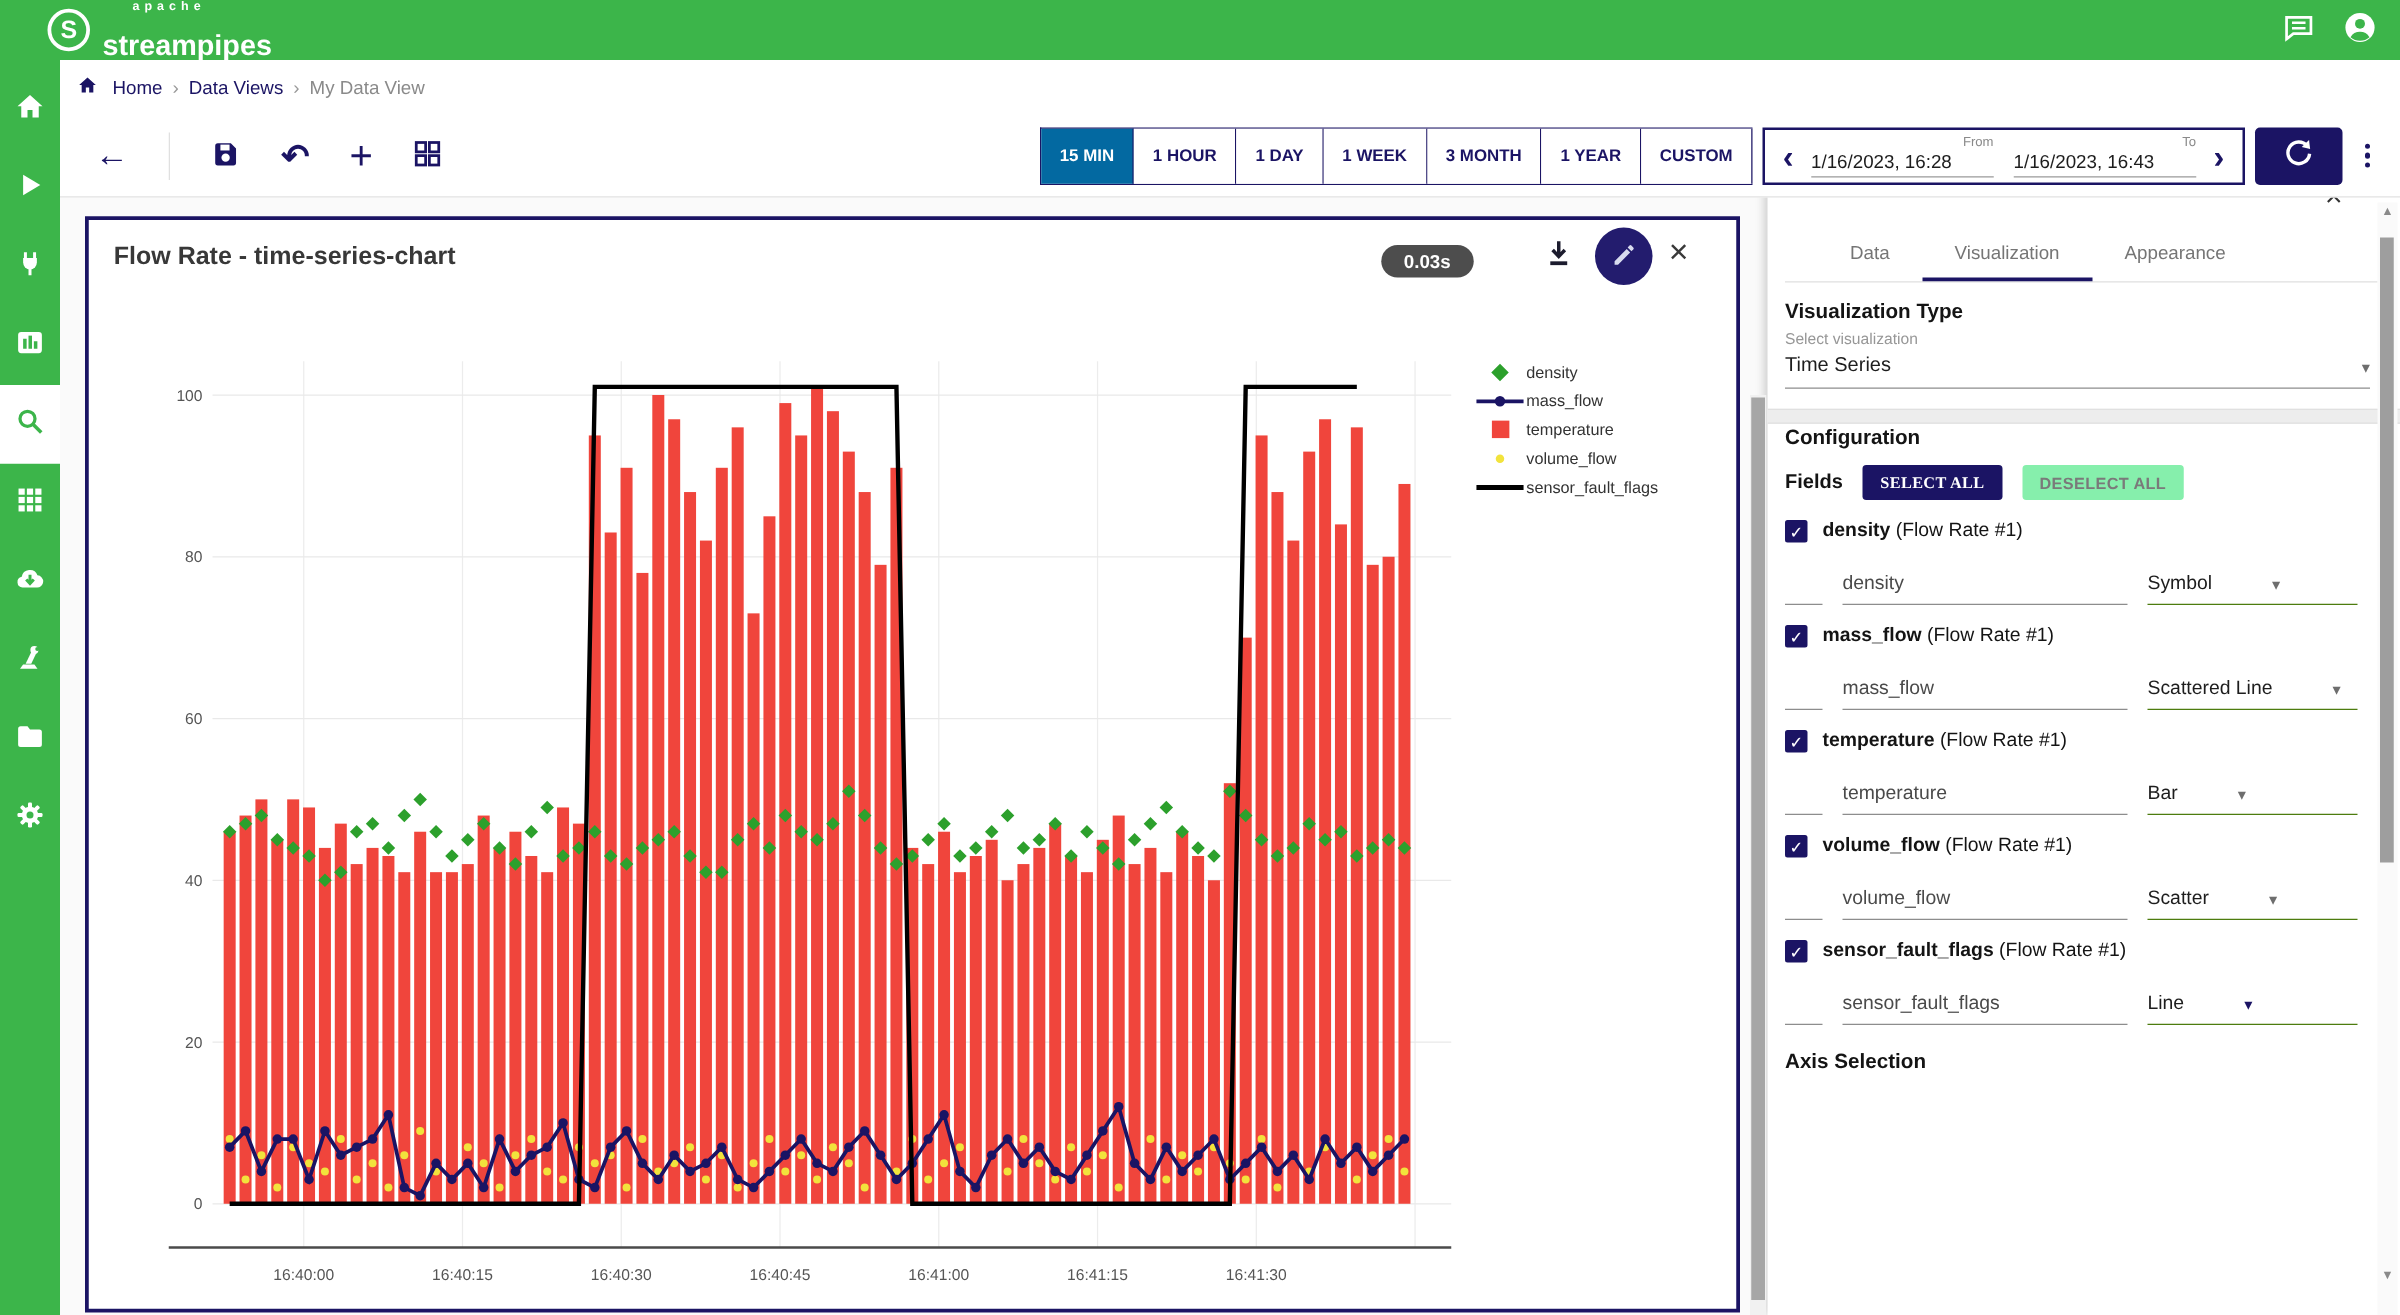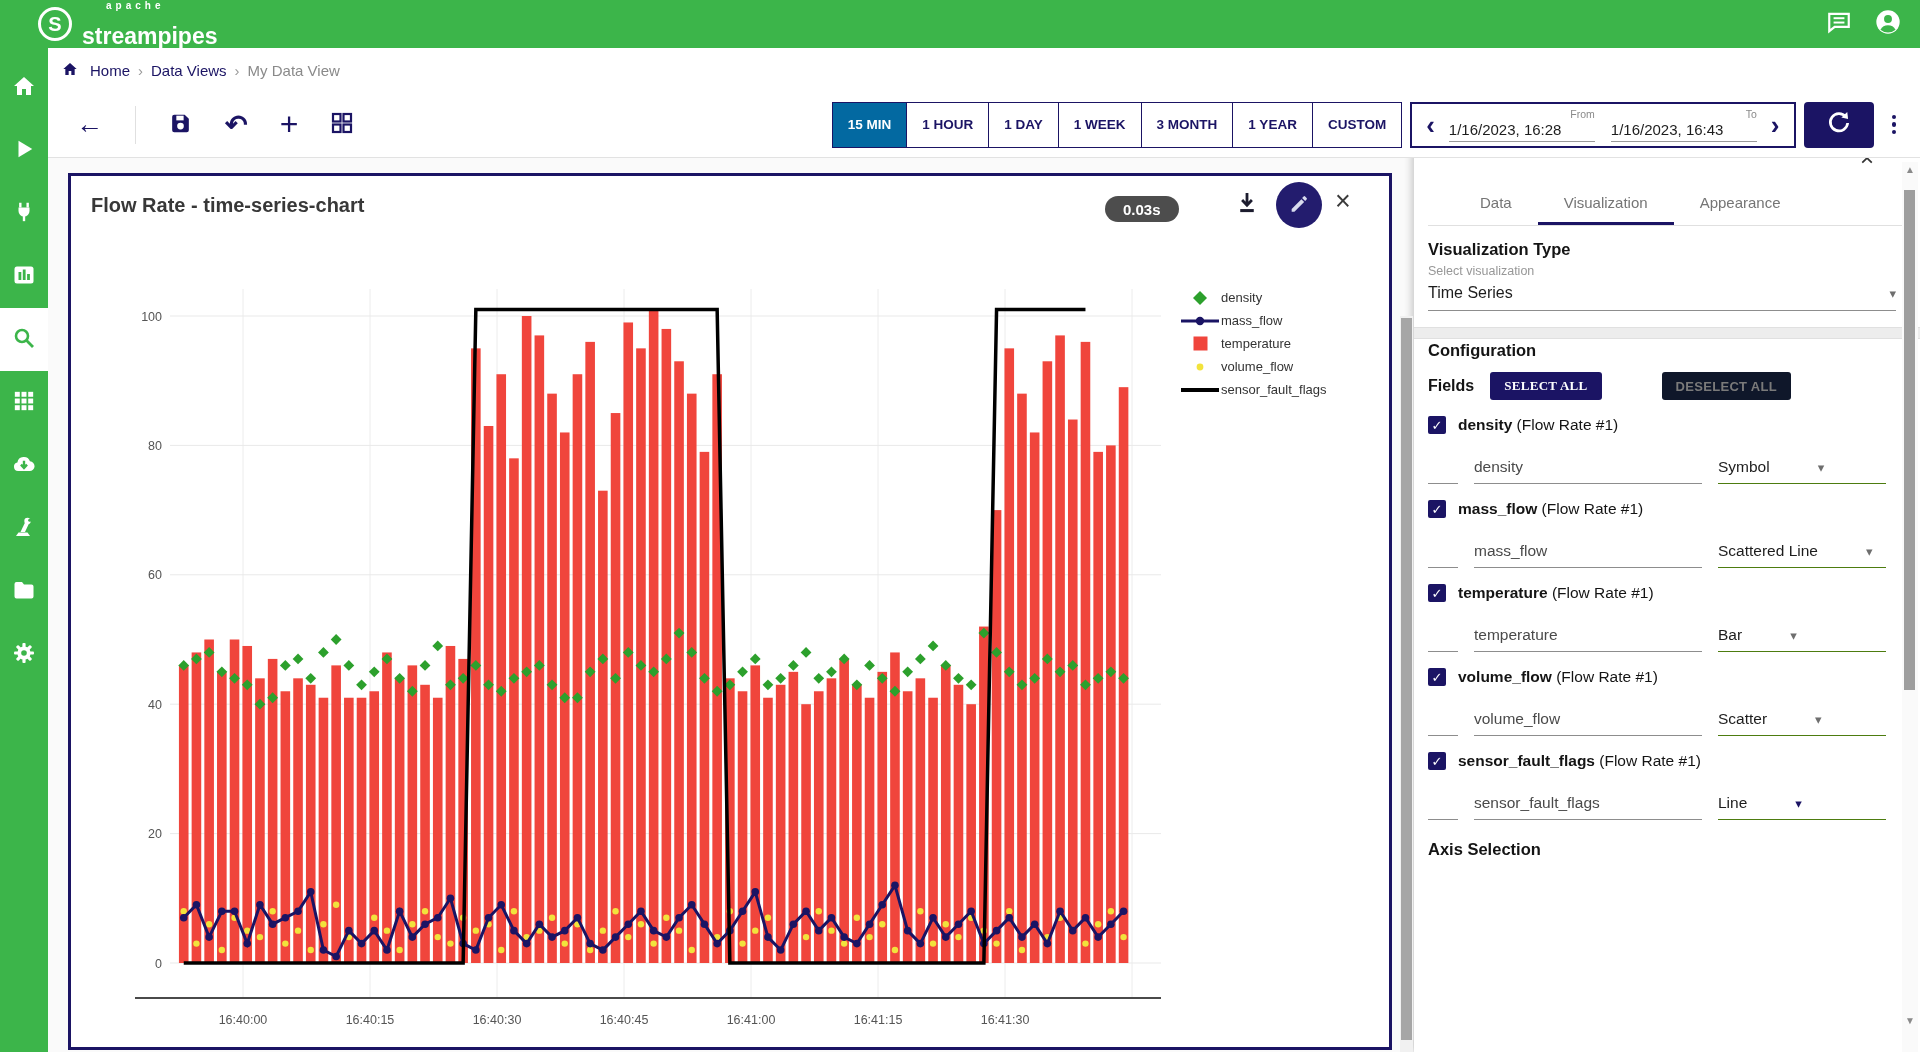--- a/index.html
+++ b/index.html
@@ -72,21 +72,21 @@
   .viz-sec { padding-top:14px; }
   .viz-sub { font-size:12.5px; color:#979797; margin:5px 0 6px; }
   .viz-value { display:flex; justify-content:space-between; align-items:center; border-bottom:1px solid #8d8d8d; padding-bottom:8px; width:468px; font-size:16px; color:#1d1d1d; cursor:pointer; }
   .caret { font-size:13px; color:#6e6e6e; }
   .gap-band { height:12px; background:#ededed; margin:16px -18px 0 -14px; border-top:1px solid #e0e0e0; border-bottom:1px solid #e0e0e0; }
   .config-sec { padding-top:2px; }
   .fields-row { display:flex; align-items:center; gap:16px; margin:12px 0 4px; }
   .fields-label { font-size:16px; font-weight:bold; color:#141414; }
   .pill-btn { height:28px; border:none; border-radius:3px; font-weight:bold; font-size:13px; padding:0 14px; cursor:pointer; font-family:inherit; letter-spacing:.3px; }
   .pill-btn.primary { background:#1b1464; color:#fff;font-family:Liberation Serif, serif; }
-  .pill-btn.secondary { background:#0f172a; color:#7a7a7a;margin-left:44px; }
+  .pill-btn.secondary { background:#86efac; color:#7a7a7a; }
   .field-group { margin-top:16px; }
   .cb-row { display:flex; align-items:center; gap:12px; font-size:15.5px; color:#141414; }
   .checkbox { width:18px; height:18px; background:#1b1464; border-radius:2px; color:#fff; font-size:13px; display:flex; align-items:center; justify-content:center; cursor:pointer; flex:none; }
   .swatch-row { display:flex; align-items:flex-end; gap:16px; margin-top:24px; }
   .swatch-wrap { width:30px; border-bottom:1.5px solid #8d8d8d; padding-bottom:7px; }
   .swatch { width:22px; height:22px; cursor:pointer; }
   .f-input { width:228px; border-bottom:1px solid #8d8d8d; padding-bottom:7px; font-size:15.5px; color:#4a4a4a; cursor:text; }
   .f-select { width:168px; border-bottom:1px solid #4d7c0f; padding-bottom:7px; font-size:15.5px; color:#1d1d1d; display:flex; justify-content:flex-start; align-items:center; cursor:pointer;gap:48px; }
   .axis-h { margin-top:20px; }
   .panel-scrollbar { position:absolute; right:2px; top:14px; bottom:0; width:16px; background:#fafafa; }

